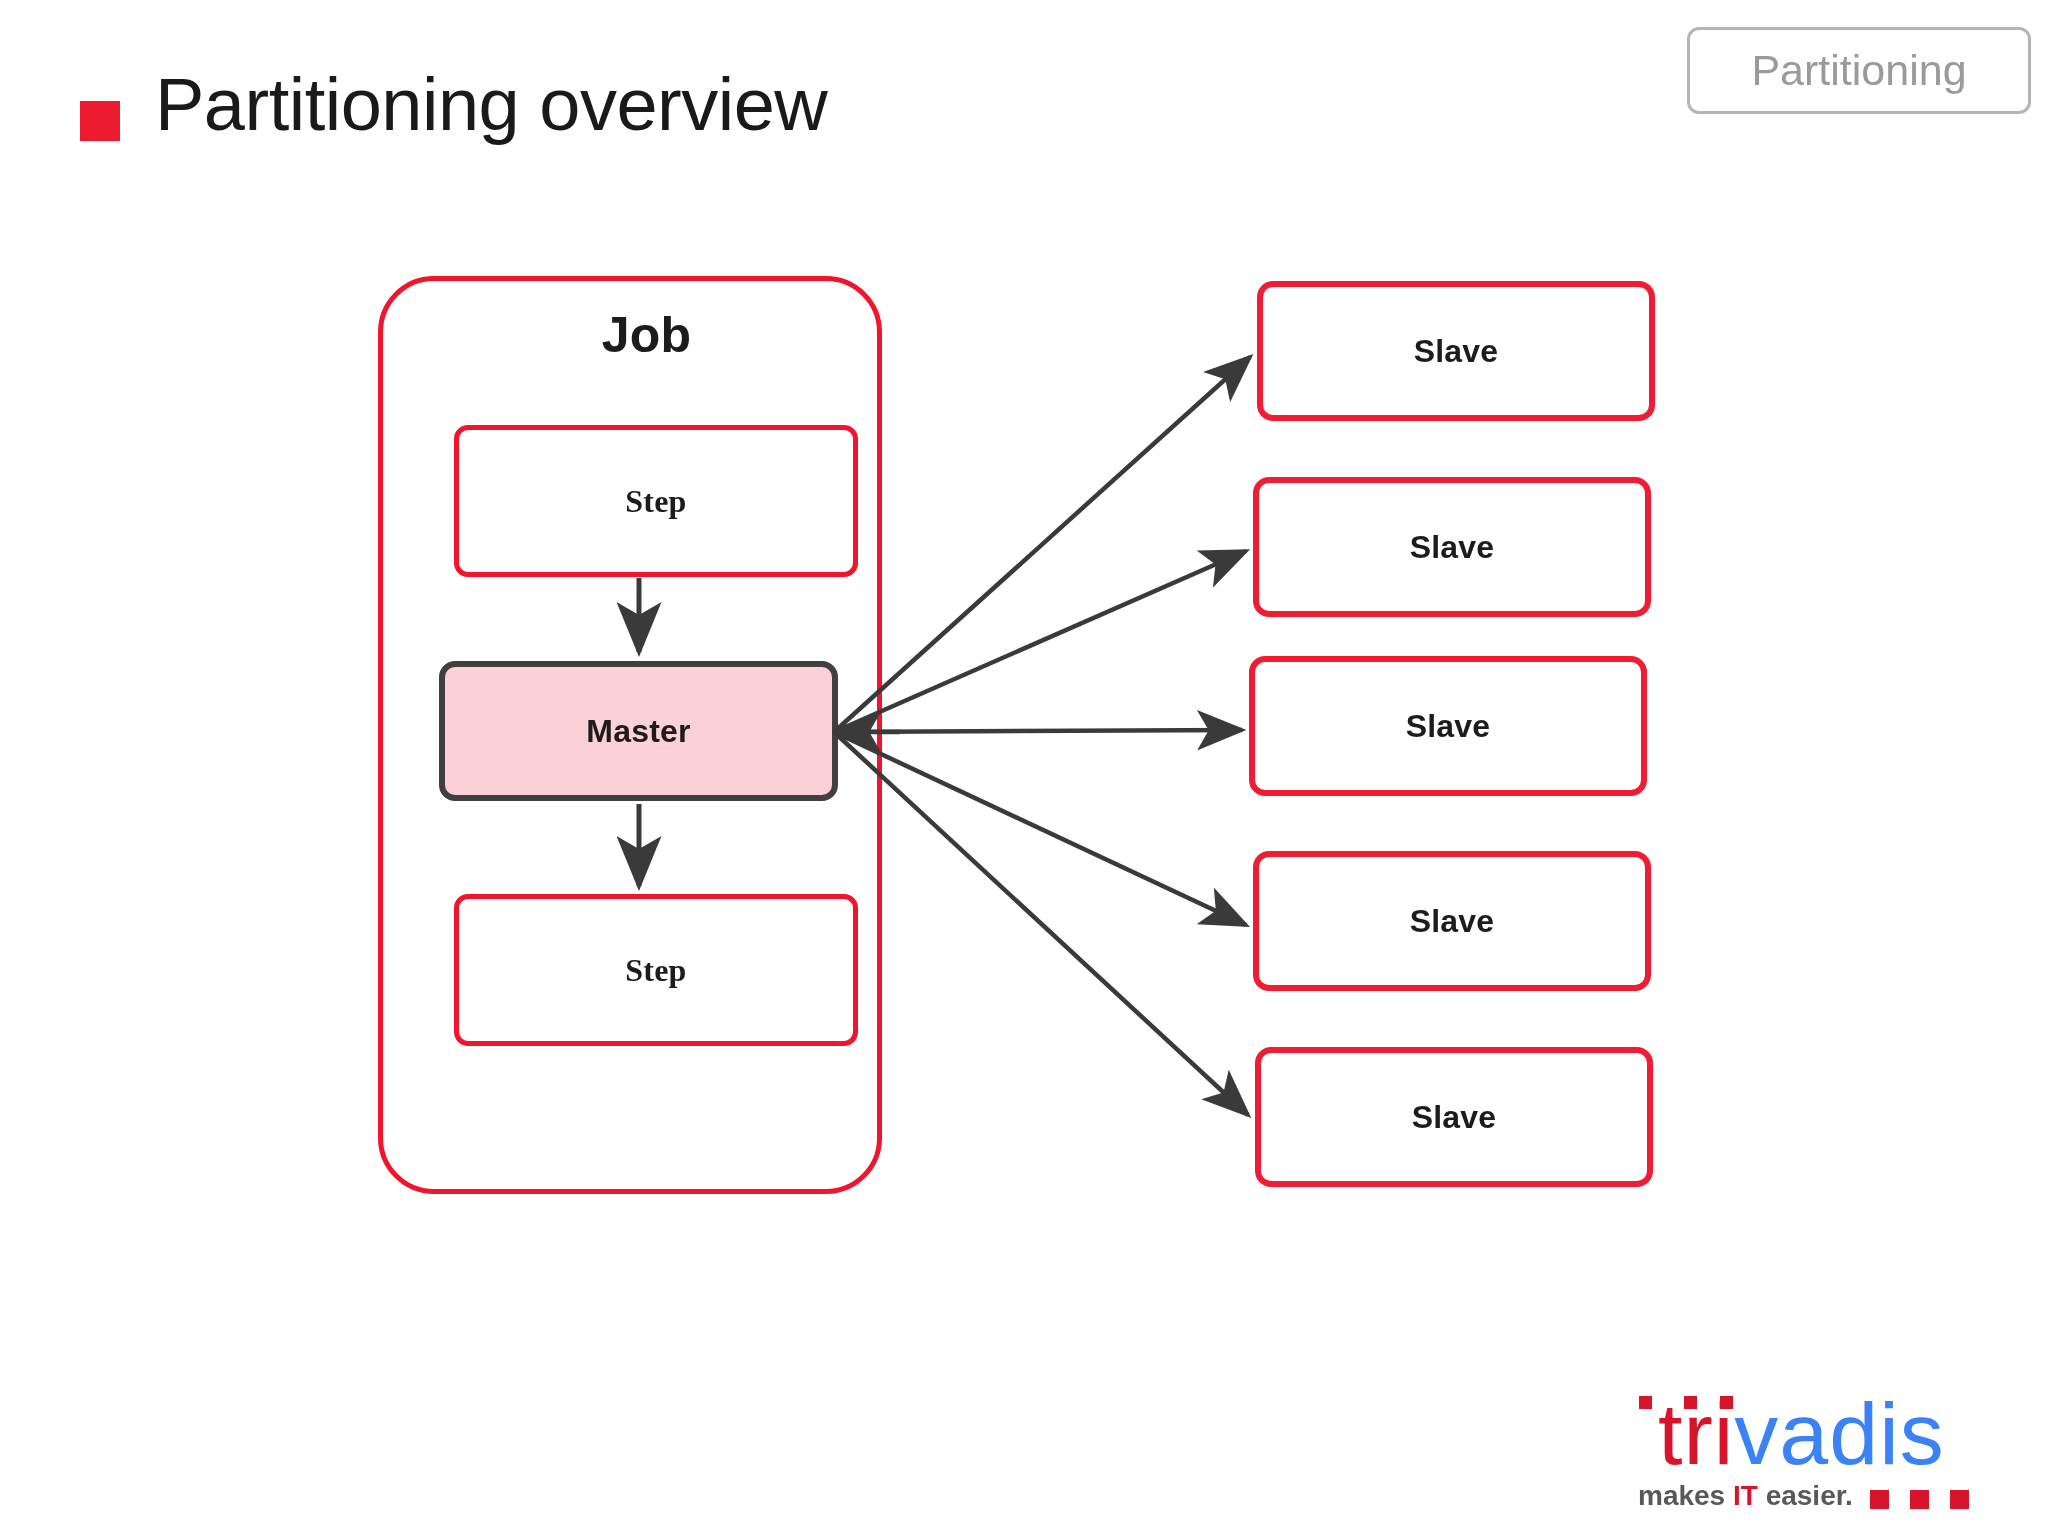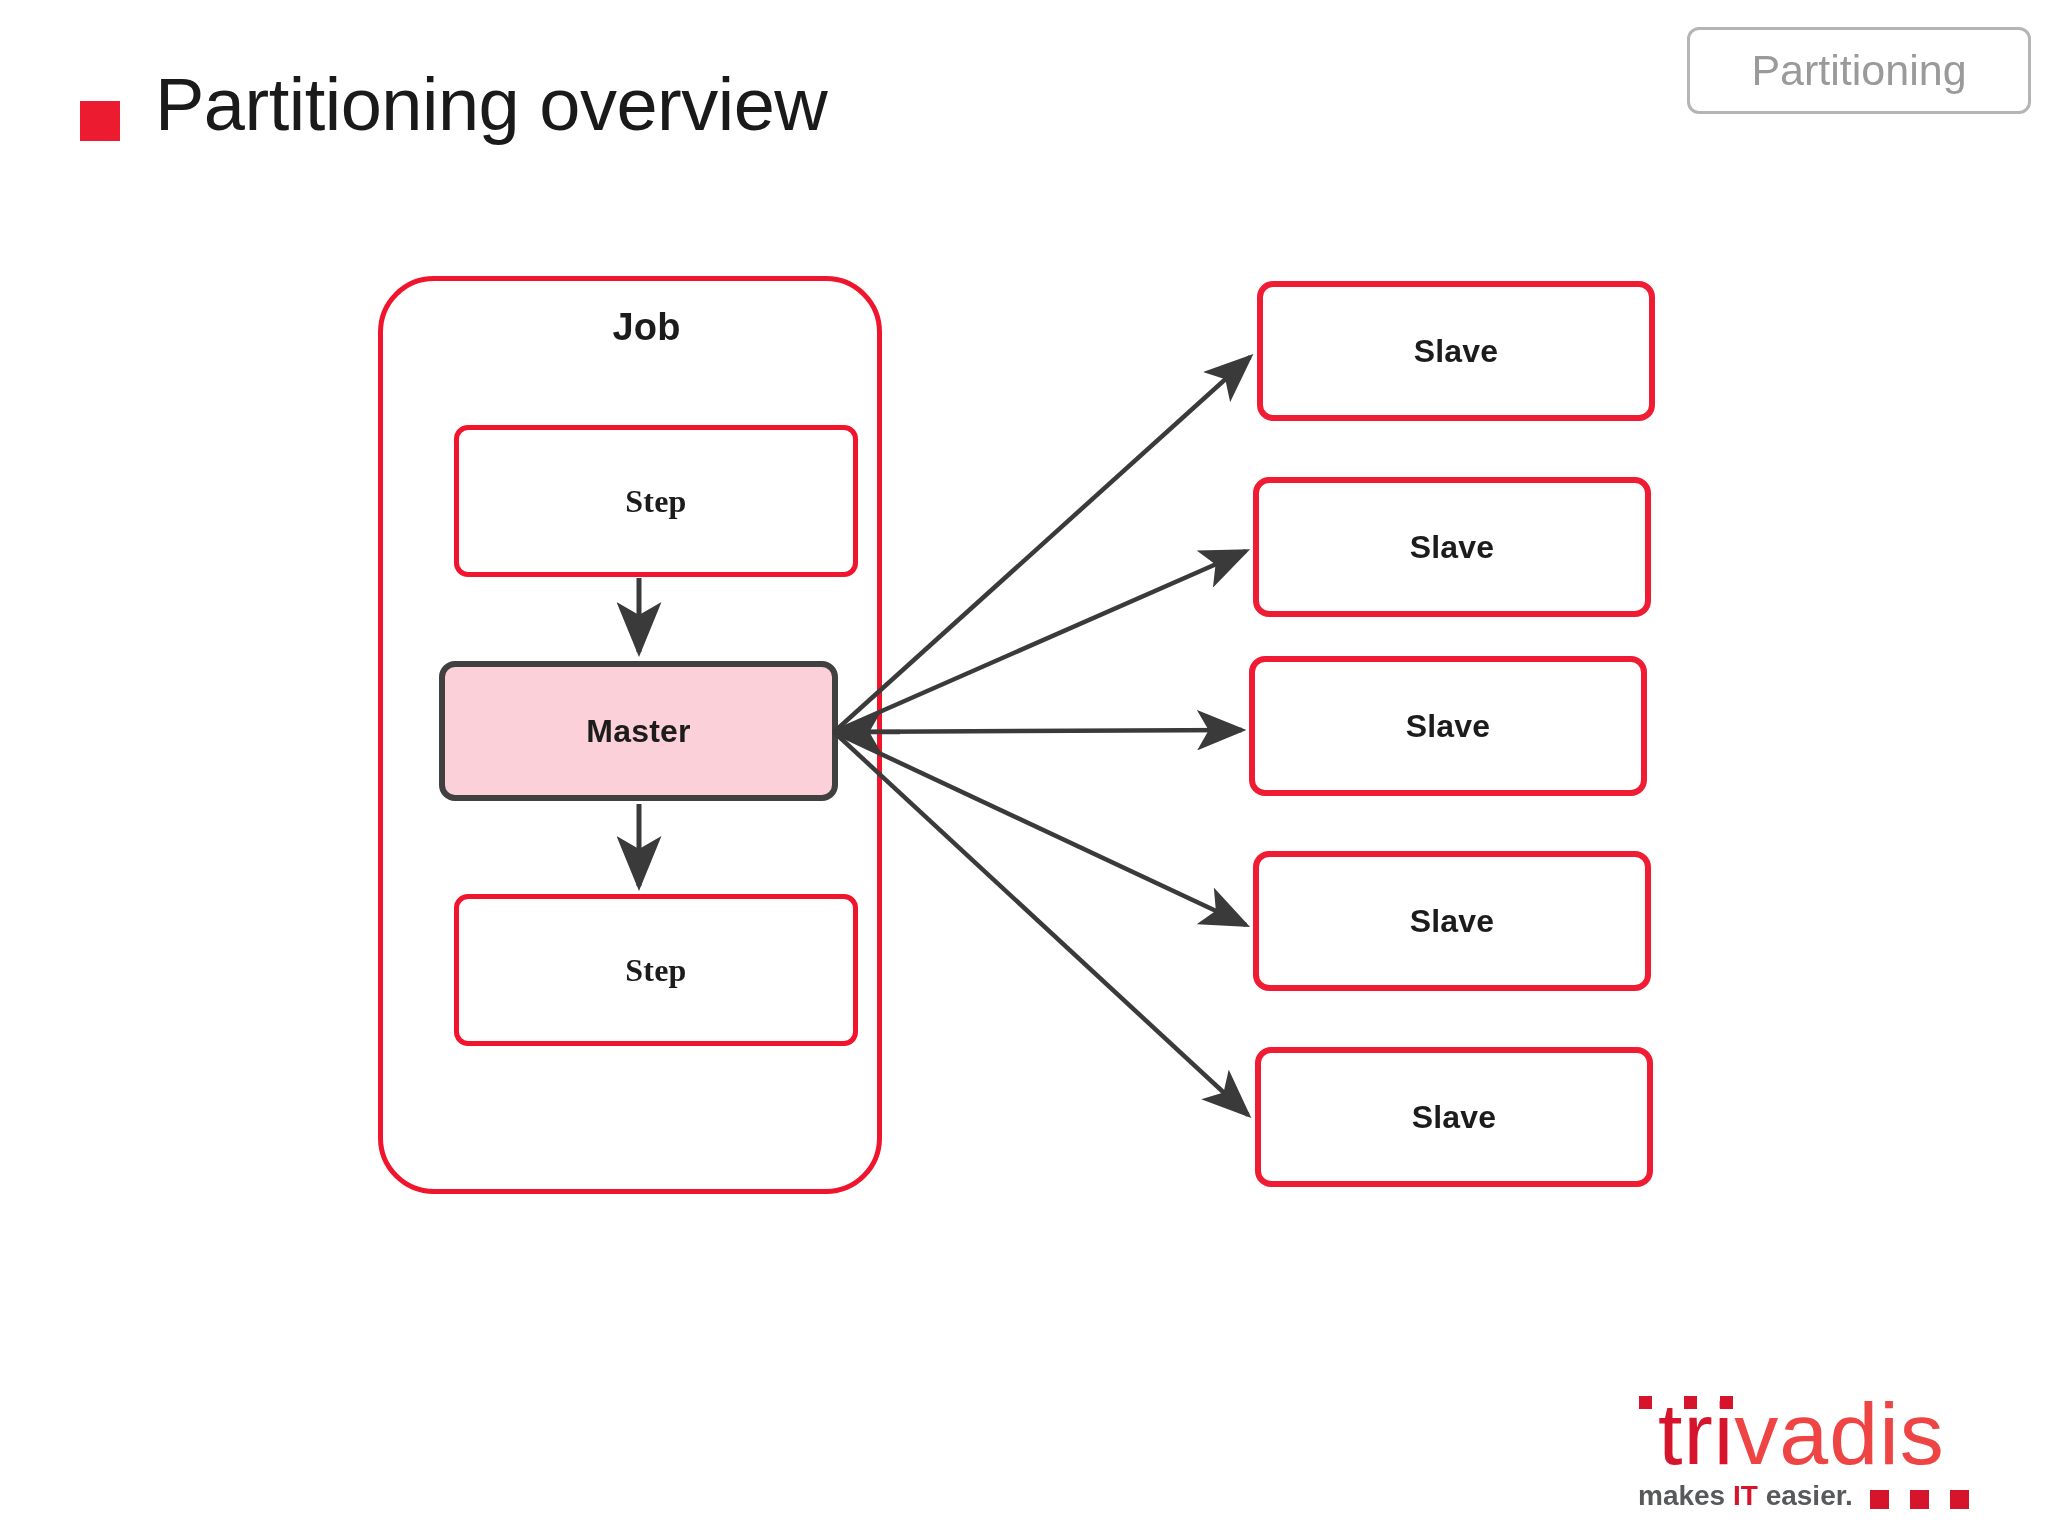--- a/index.html
+++ b/index.html
@@ -92,21 +92,21 @@
     width: 504px;
     height: 918px;
     border: 5px solid #F0152C;
     border-radius: 56px;
     align-items: flex-start;
     justify-content: center;
     padding-top: 25px;
     background: transparent;
   }
   #job-container .node-label {
-    font-size: 38px;
+    font-size: 50px;
     margin-left: 33px;
   }
 
   
   .inner-box {
     left: 454px;
     width: 404px;
     border-radius: 14px;
     border: 5px solid #F0152C;
     font-family: Liberation Serif, serif;
@@ -196,21 +196,21 @@
     position: absolute;
     left: 0;
     top: 0;
     font-size: 88px;
     font-weight: 400;
     letter-spacing: 1px;
     line-height: 1;
     white-space: nowrap;
   }
   #logo-word-tri  { color: #D6142B; margin-left: 28px; }
-  #logo-word-vadis{ color: #ef4444; }
+  #logo-word-vadis{ color: #3b82f6; }
   .logo-dot {
     position: absolute;
     width: 13px;
     height: 13px;
     background: #D6142B;
   }
   #logo-dot-1 { left: 9px;  top: 6px; }
   #logo-dot-2 { left: 54px; top: 6px; }
   #logo-dot-3 { left: 90px; top: 6px; }
   #logo-tagline {

